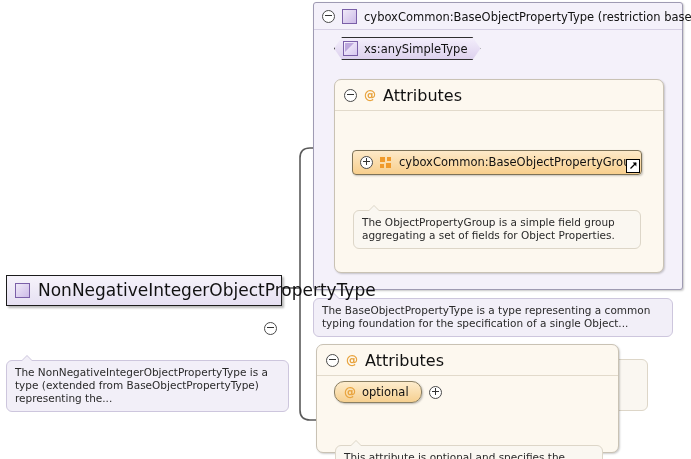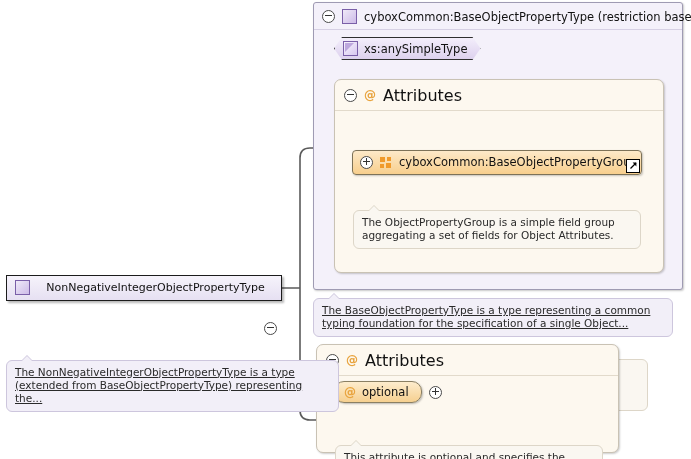--- a/index.html
+++ b/index.html
@@ -214,39 +214,38 @@
     content:"";
     position:absolute; left: 15px; top: -5px;
     width: 0; height: 0;
     border-left: 5px solid transparent;
     border-right: 5px solid transparent;
     border-bottom: 5px solid #faf7f1;
   }
   .doc.purple {
     background: #f2eff8;
     border-color: #cdc6dd;
-    text-decoration: underline;
   }
   .doc.purple::before { border-bottom-color: #cdc6dd; }
   .doc.purple::after  { border-bottom-color: #f2eff8; }
 
   
   #left-node {
     left: 6px; top: 275px;
     width: 276px;
     display: flex; align-items: center; gap: 8px;
     background: linear-gradient(180deg,#f6f3fb 0%, #e6e0f2 100%);
     border: 1.5px solid #1c1c1c;
     padding: 4px 8px 5px 8px;
     box-sizing: border-box;
     box-shadow: 2px 2px 2px rgba(0,0,0,.28);
-    font-size: 11px;
+    font-size: 17px;
     color: #111;
   }
-  #left-doc { left: 6px; top: 307px; width: 333px; }
+  #left-doc { left: 6px; top: 307px; width: 283px; }
 
   
   #connectors { left:0; top:0; width:691px; height:459px; pointer-events:none; }
 </style>
 </head>
 <body>
 
 
 
 
@@ -295,21 +294,21 @@
       </span>
       <span>cyboxCommon:BaseObjectPropertyGroup</span>
       <span class="ext-ico">
         <svg width="9" height="9" viewBox="0 0 9 9">
           <path d="M1.5 7.5 L7 2" stroke="#000" stroke-width="1.3" fill="none"></path>
           <path d="M3.6 1.6 L7.4 1.6 L7.4 5.4 Z" fill="#000"></path>
         </svg>
       </span>
     </div>
 
-    <div class="doc abs" style="left:18px; top:74px; width:288px;">The ObjectPropertyGroup is a simple field group aggregating a set of fields for Object Attributes.</div>
+    <div class="doc abs" style="left:18px; top:74px; width:288px;">The ObjectPropertyGroup is a simple field group aggregating a set of fields for Object Properties.</div>
 
     <div class="grp-box abs" style="left:17px; top:124px; width:245px;">
       <span class="pm plus"></span>
       <span class="grp-ico">
         <i></i>
           <i></i>
           <i></i>
           <i></i>
       </span>
       <span>cyboxCommon:PatternFieldGroup</span>

